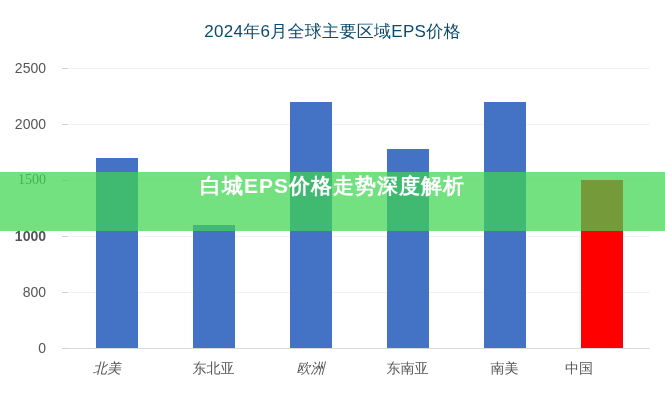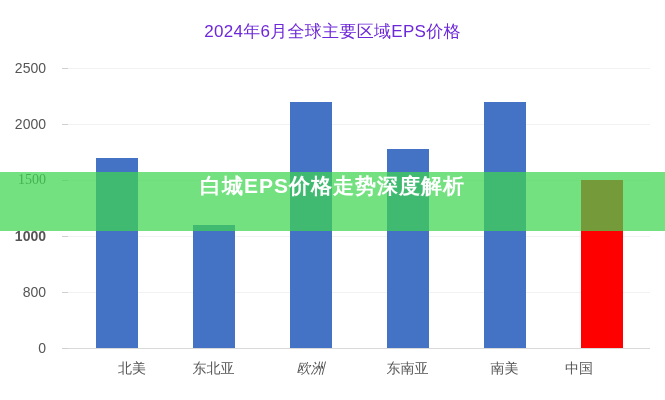--- a/index.html
+++ b/index.html
@@ -26,21 +26,21 @@
   }
 
   
   .chart-title {
     position: absolute;
     left: 0;
     top: 20px;
     width: 665px;
     text-align: center;
     font-size: 17px;
-    color: #6d28d9;
+    color: #0c4a6e;
     letter-spacing: 0.3px;
     white-space: nowrap;
   }
 
   
   
   .plot-area {
     position: absolute;
     left: 68px;
     top: 68px;
@@ -197,21 +197,21 @@
       </div>
       <div class="bar-slot" style="left: 388px; width: 97px;">
         <div class="bar" title="南美: 2200" style="height: 246.4px; background: rgb(68, 114, 196);"></div>
       </div>
       <div class="bar-slot" style="left: 485px; width: 97px;">
         <div class="bar" title="中国: 1500" style="height: 168px; background: rgb(255, 0, 0);"></div>
       </div>
     </div>
 
   <div class="xlabels-layer" id="xlabels-layer">
-      <div class="xlabel" style="left: 64px;">北美</div>
+      <div class="xlabel" style="left: 39px; font-style: italic;">北美</div>
       <div class="xlabel" style="left: 145.5px;">东北亚</div>
       <div class="xlabel" style="left: 242.5px; font-style: italic;">欧洲</div>
       <div class="xlabel" style="left: 339.5px;">东南亚</div>
       <div class="xlabel" style="left: 436.5px;">南美</div>
       <div class="xlabel" style="left: 511px;">中国</div>
     </div>
 
   <div class="overlay-banner" style="background: rgba(62, 214, 81, 0.72);">
     <span class="overlay-text">白城EPS价格走势深度解析</span>
   </div>

